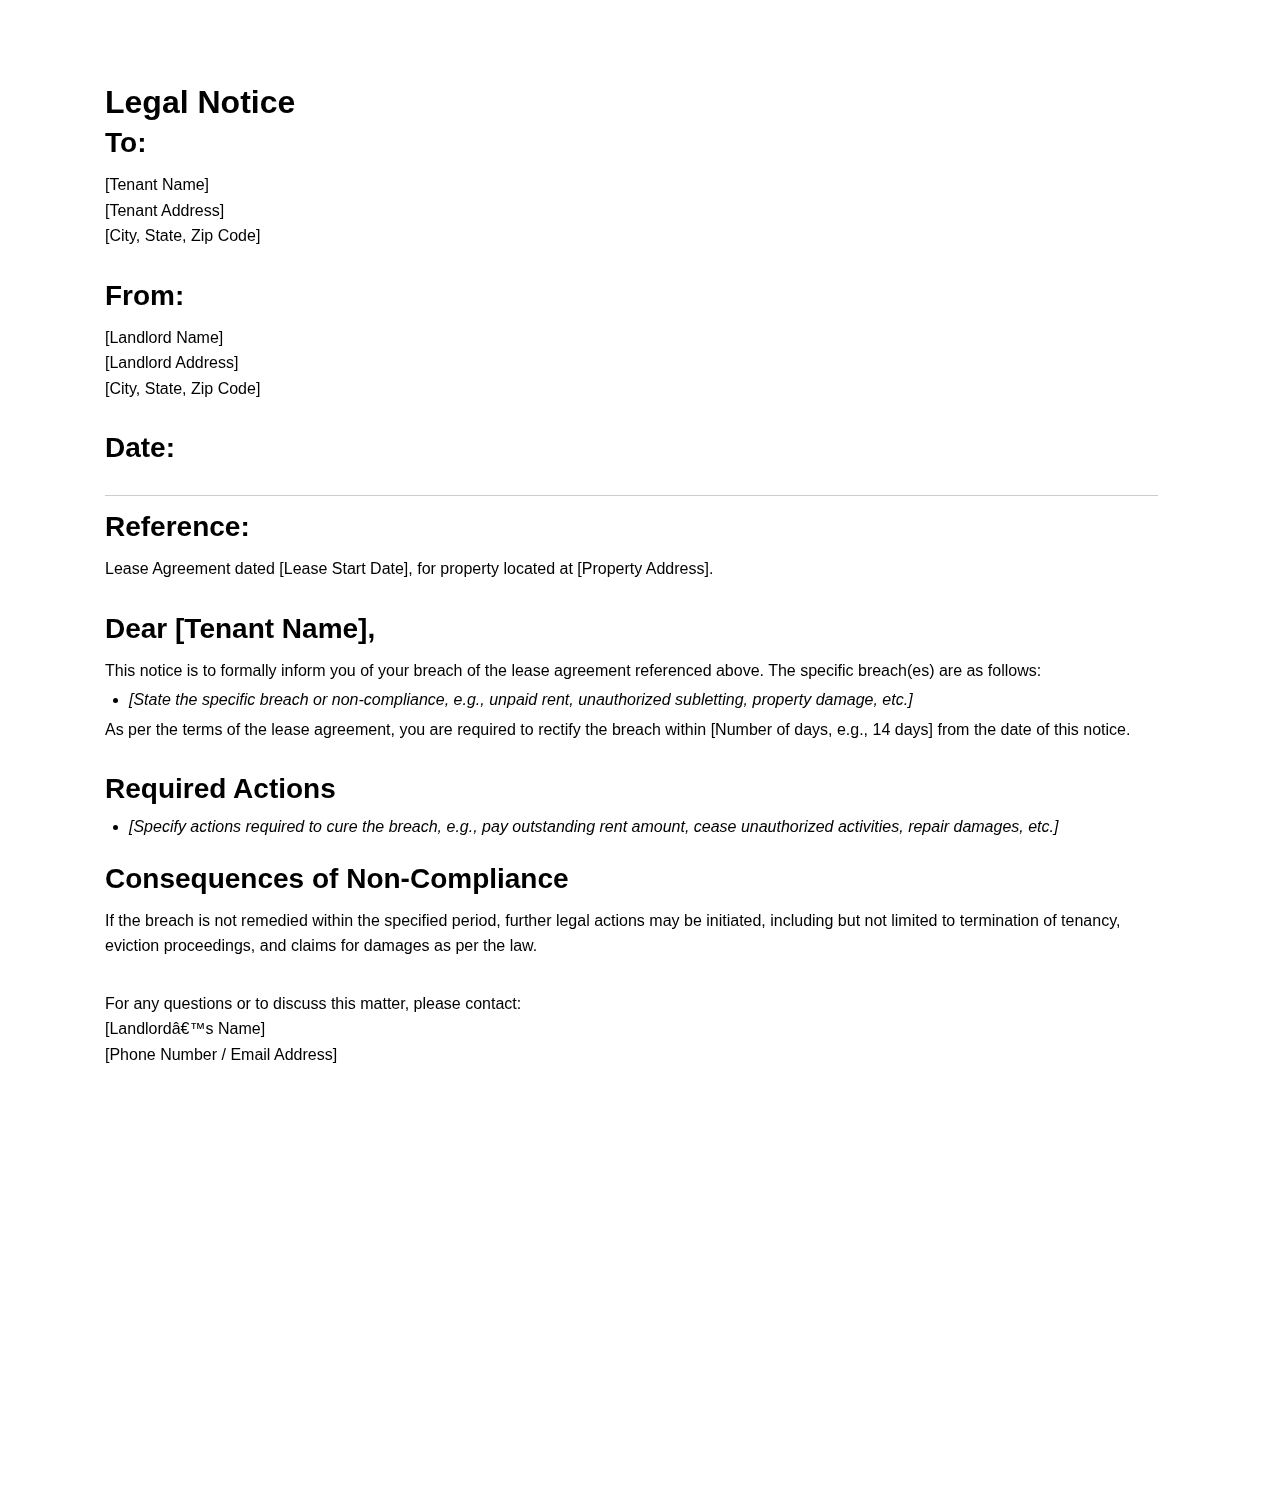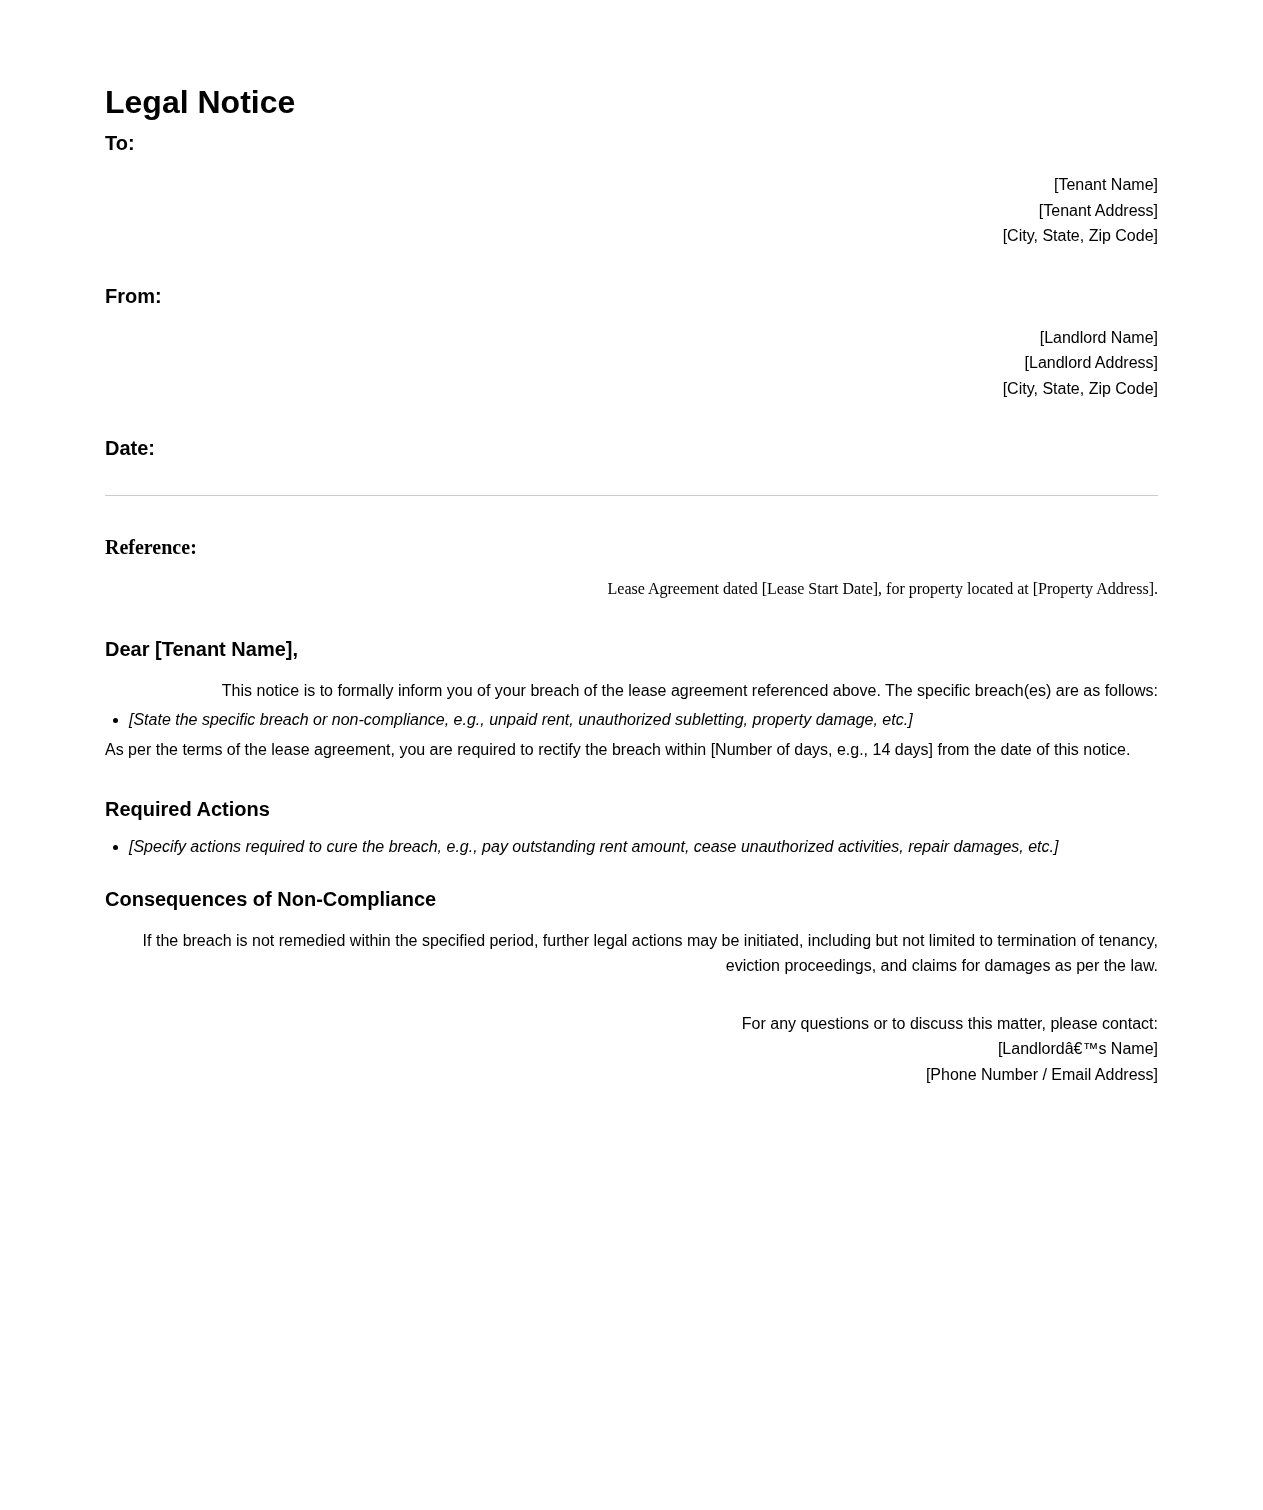--- a/index.html
+++ b/index.html
@@ -21,30 +21,30 @@
       width: 1053px;
       box-sizing: content-box;
     }
     h1 {
       font-size: 32px;
       font-weight: bold;
       margin: 0;
       line-height: 44px;
     }
     h2 {
-      font-size: 20px;
+      font-size: 28px;
       font-weight: bold;
       margin: 0;
       line-height: 30px;
     }
     p {
       margin: 0;
     }
     .h2-to { margin-top: 4px; }
-    .block { margin-top: 14px; text-align: right; }
+    .block { margin-top: 14px; }
     .gap-section { margin-top: 32px; }
     .lines span { display: block; line-height: 25.5px; }
     hr.divider {
       border: none;
       border-top: 1px solid #cccccc;
       margin: 32px 0 0 0;
       height: 0;
     }
     ul {
       margin: 4px 0 4px 0;
@@ -79,21 +79,21 @@
     </p>
   </section>
 
   <section class="gap-section">
     <h2>Date:</h2>
   </section>
 
 
   <hr class="divider">
 
-  <section style="margin-top:36px;font-family:Liberation Serif, serif;">
+  <section style="margin-top:16px;">
     <h2>Reference:</h2>
     <p class="para block">Lease Agreement dated [Lease Start Date], for property located at [Property Address].</p>
   </section>
 
   <section class="gap-section">
     <h2>Dear [Tenant Name],</h2>
     <p class="para block">This notice is to formally inform you of your breach of the lease agreement referenced above. The specific breach(es) are as follows:</p>
     <ul>
       <li>[State the specific breach or non-compliance, e.g., unpaid rent, unauthorized subletting, property damage, etc.]</li>
     </ul>

